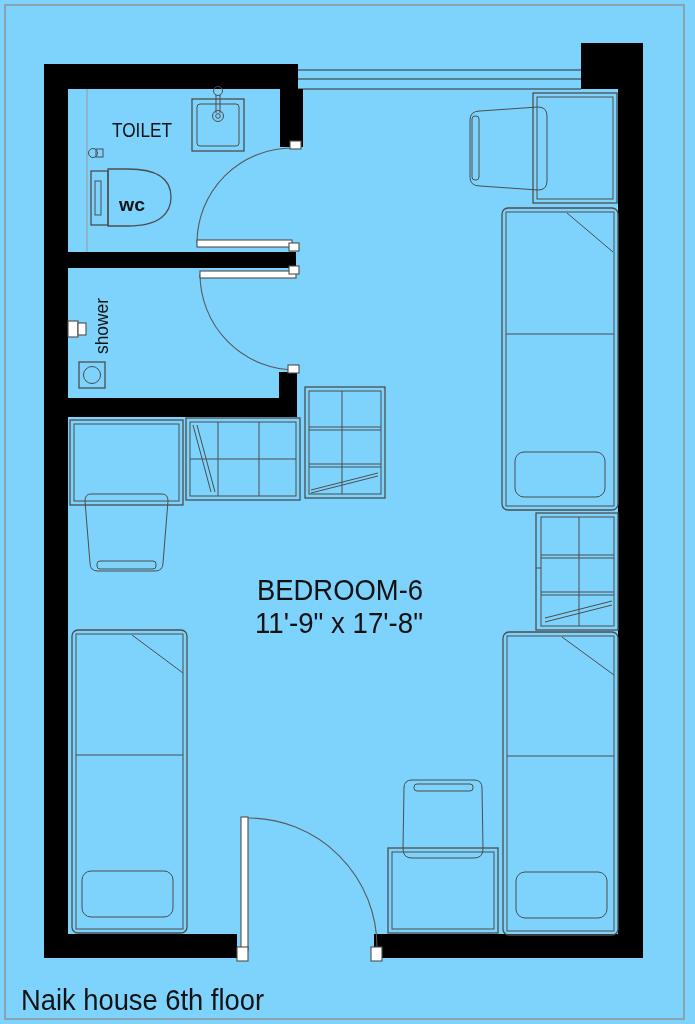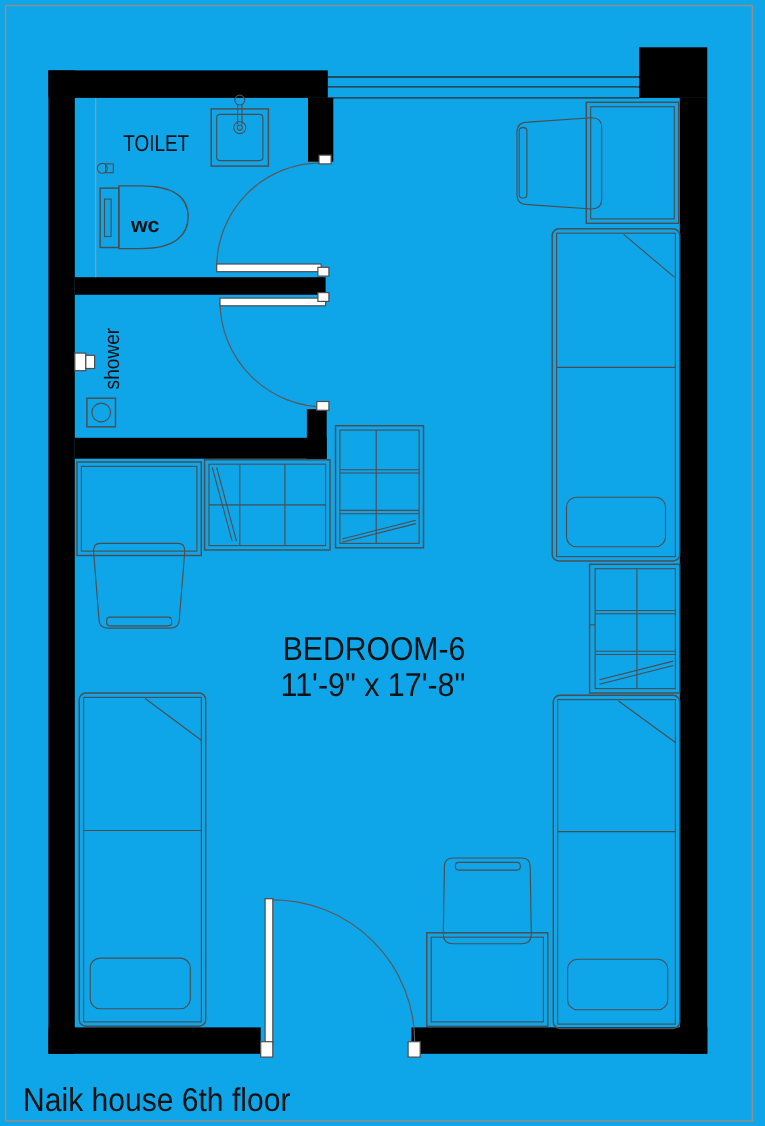--- a/index.html
+++ b/index.html
@@ -1,16 +1,16 @@
 <!DOCTYPE html>
 <html><head>
 <meta charset="utf-8">
 <style>
   html,body{margin:0;padding:0;background:#fff;}
-  .canvas{position:relative;width:695px;height:1024px;background:#0ea5e9;overflow:hidden;
+  .canvas{position:relative;width:695px;height:1024px;background:#7dd3fc;overflow:hidden;
           font-family:"Liberation Sans", sans-serif;}
   svg{position:absolute;left:0;top:0;}
   svg text{font-family:"Liberation Sans", sans-serif;fill:#121212;}
   .wall{fill:#000000;stroke:none;}
   .furn{fill:none;stroke:#4d4d4d;stroke-width:1.3;}
   .furnthin{fill:none;stroke:#4d4d4d;stroke-width:1;}
   .white{fill:#ffffff;stroke:#4d4d4d;stroke-width:1.1;}
   .arc{fill:none;stroke:#5a5a5a;stroke-width:1.1;}
   .winline{stroke:#2e2e2e;stroke-width:1.2;fill:none;}
   .thingray{stroke:#9a9a9a;stroke-width:1;fill:none;}

